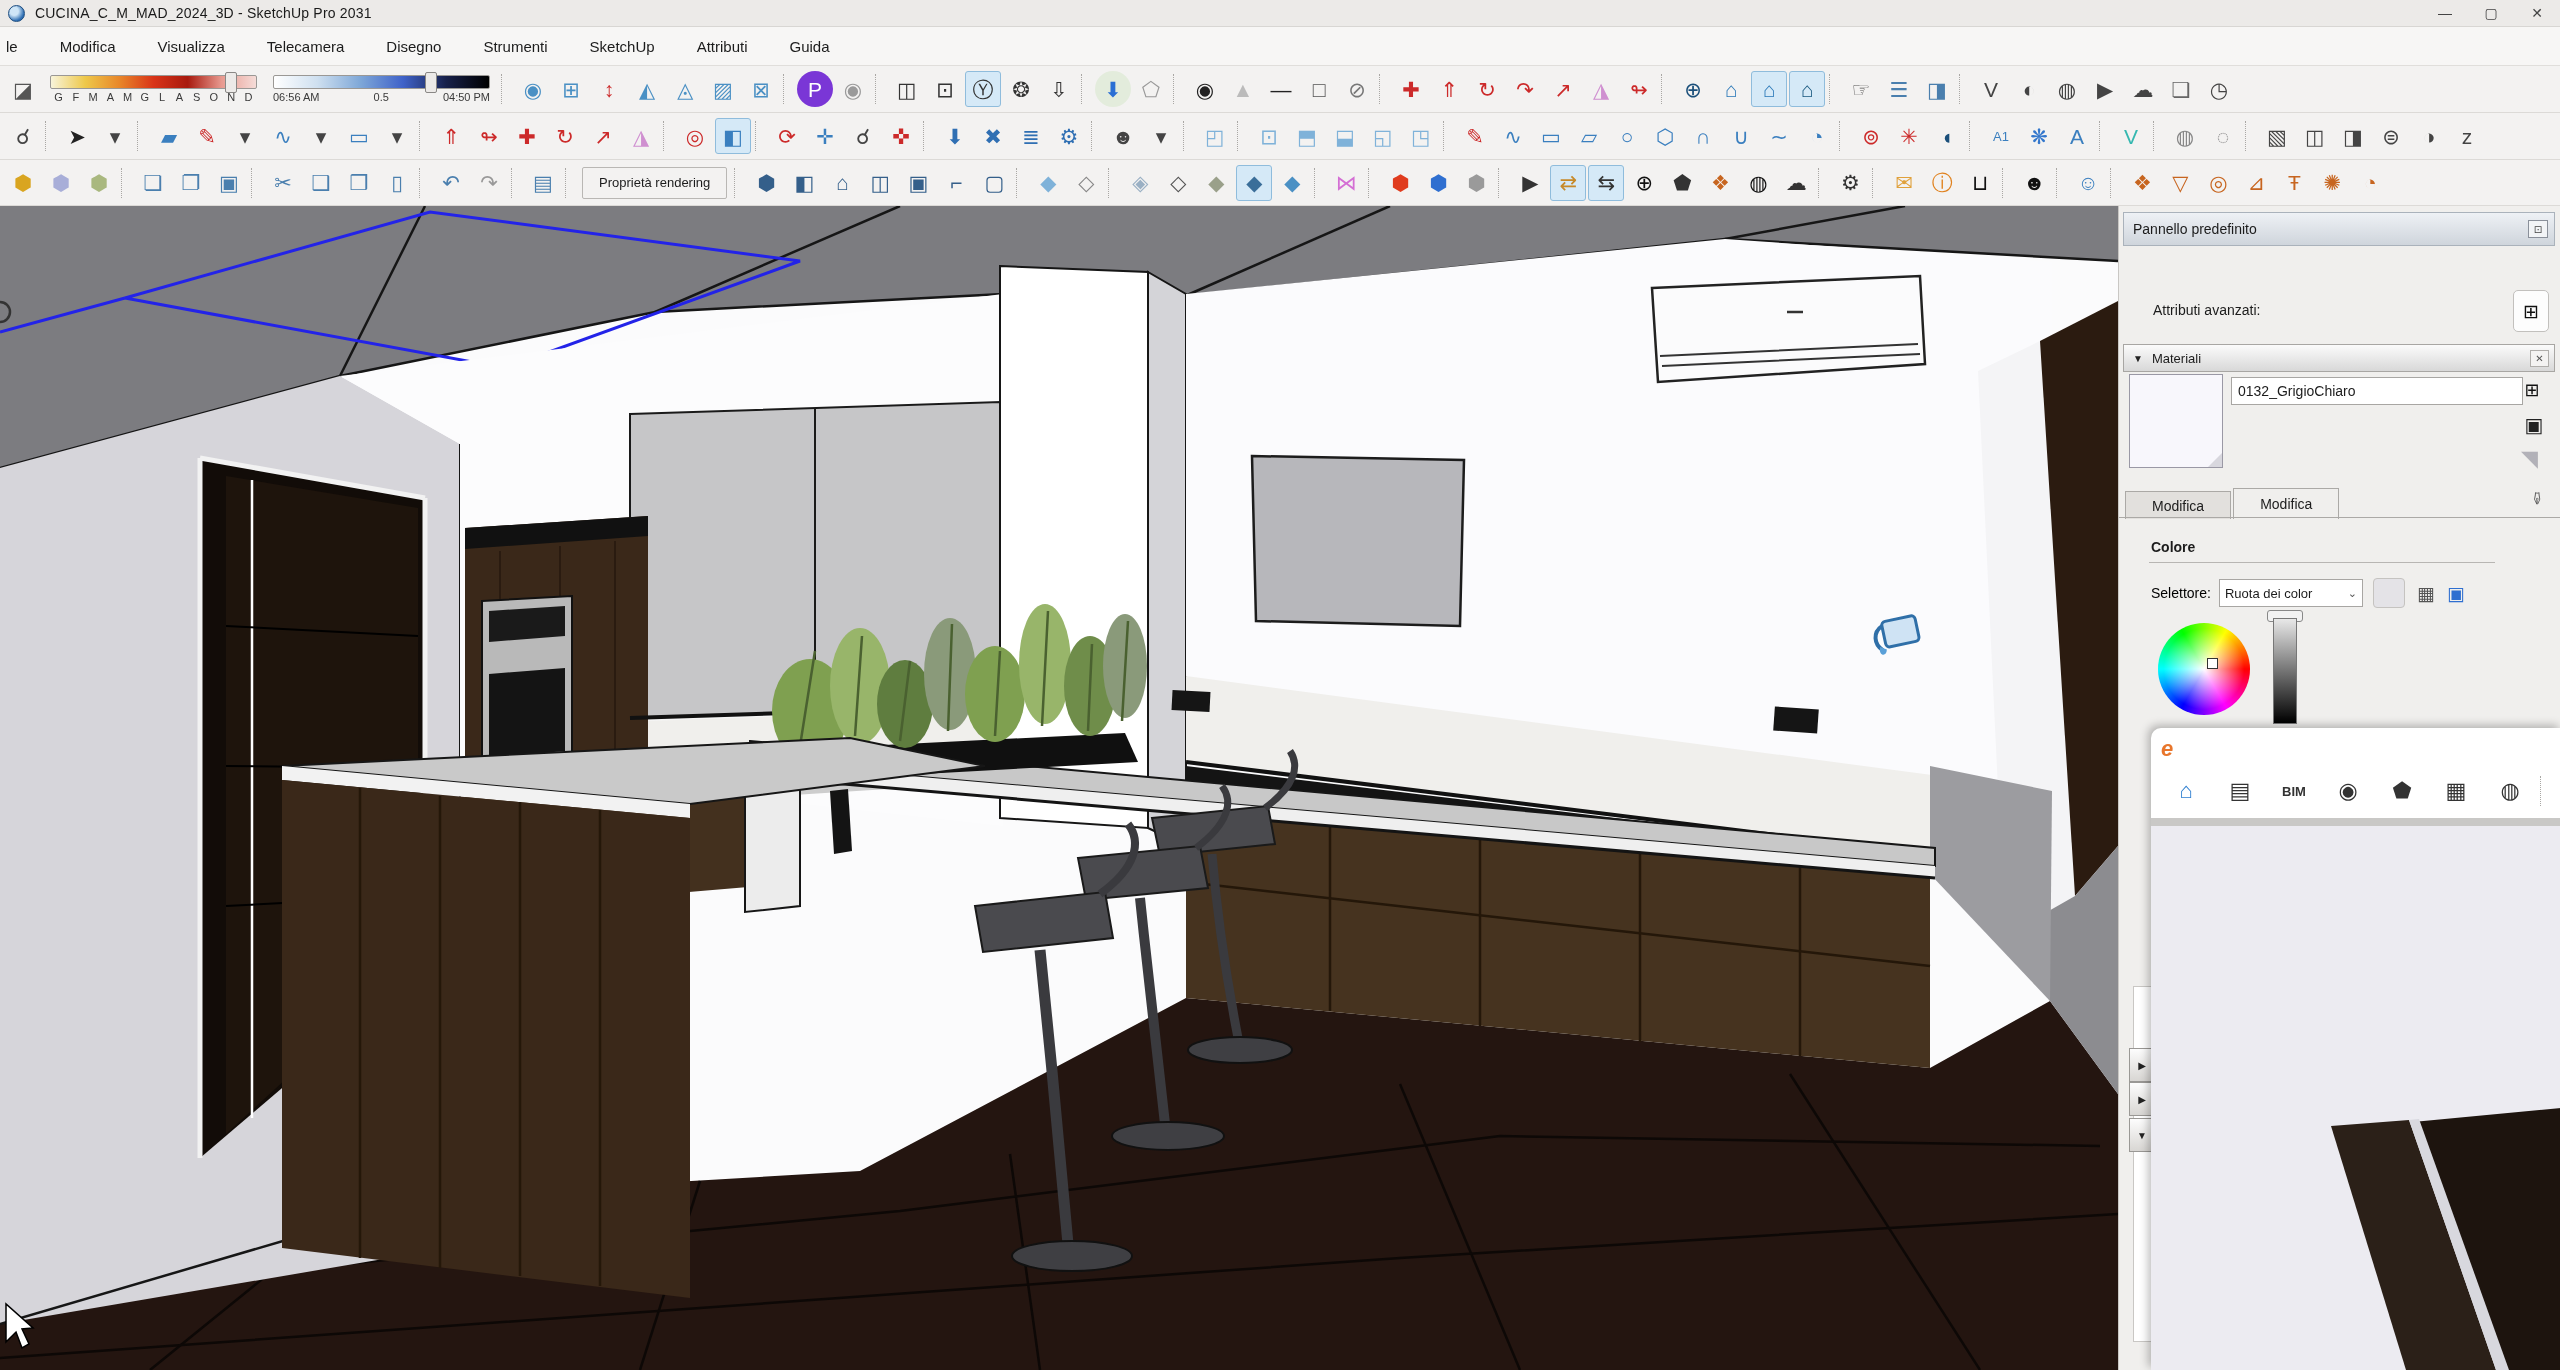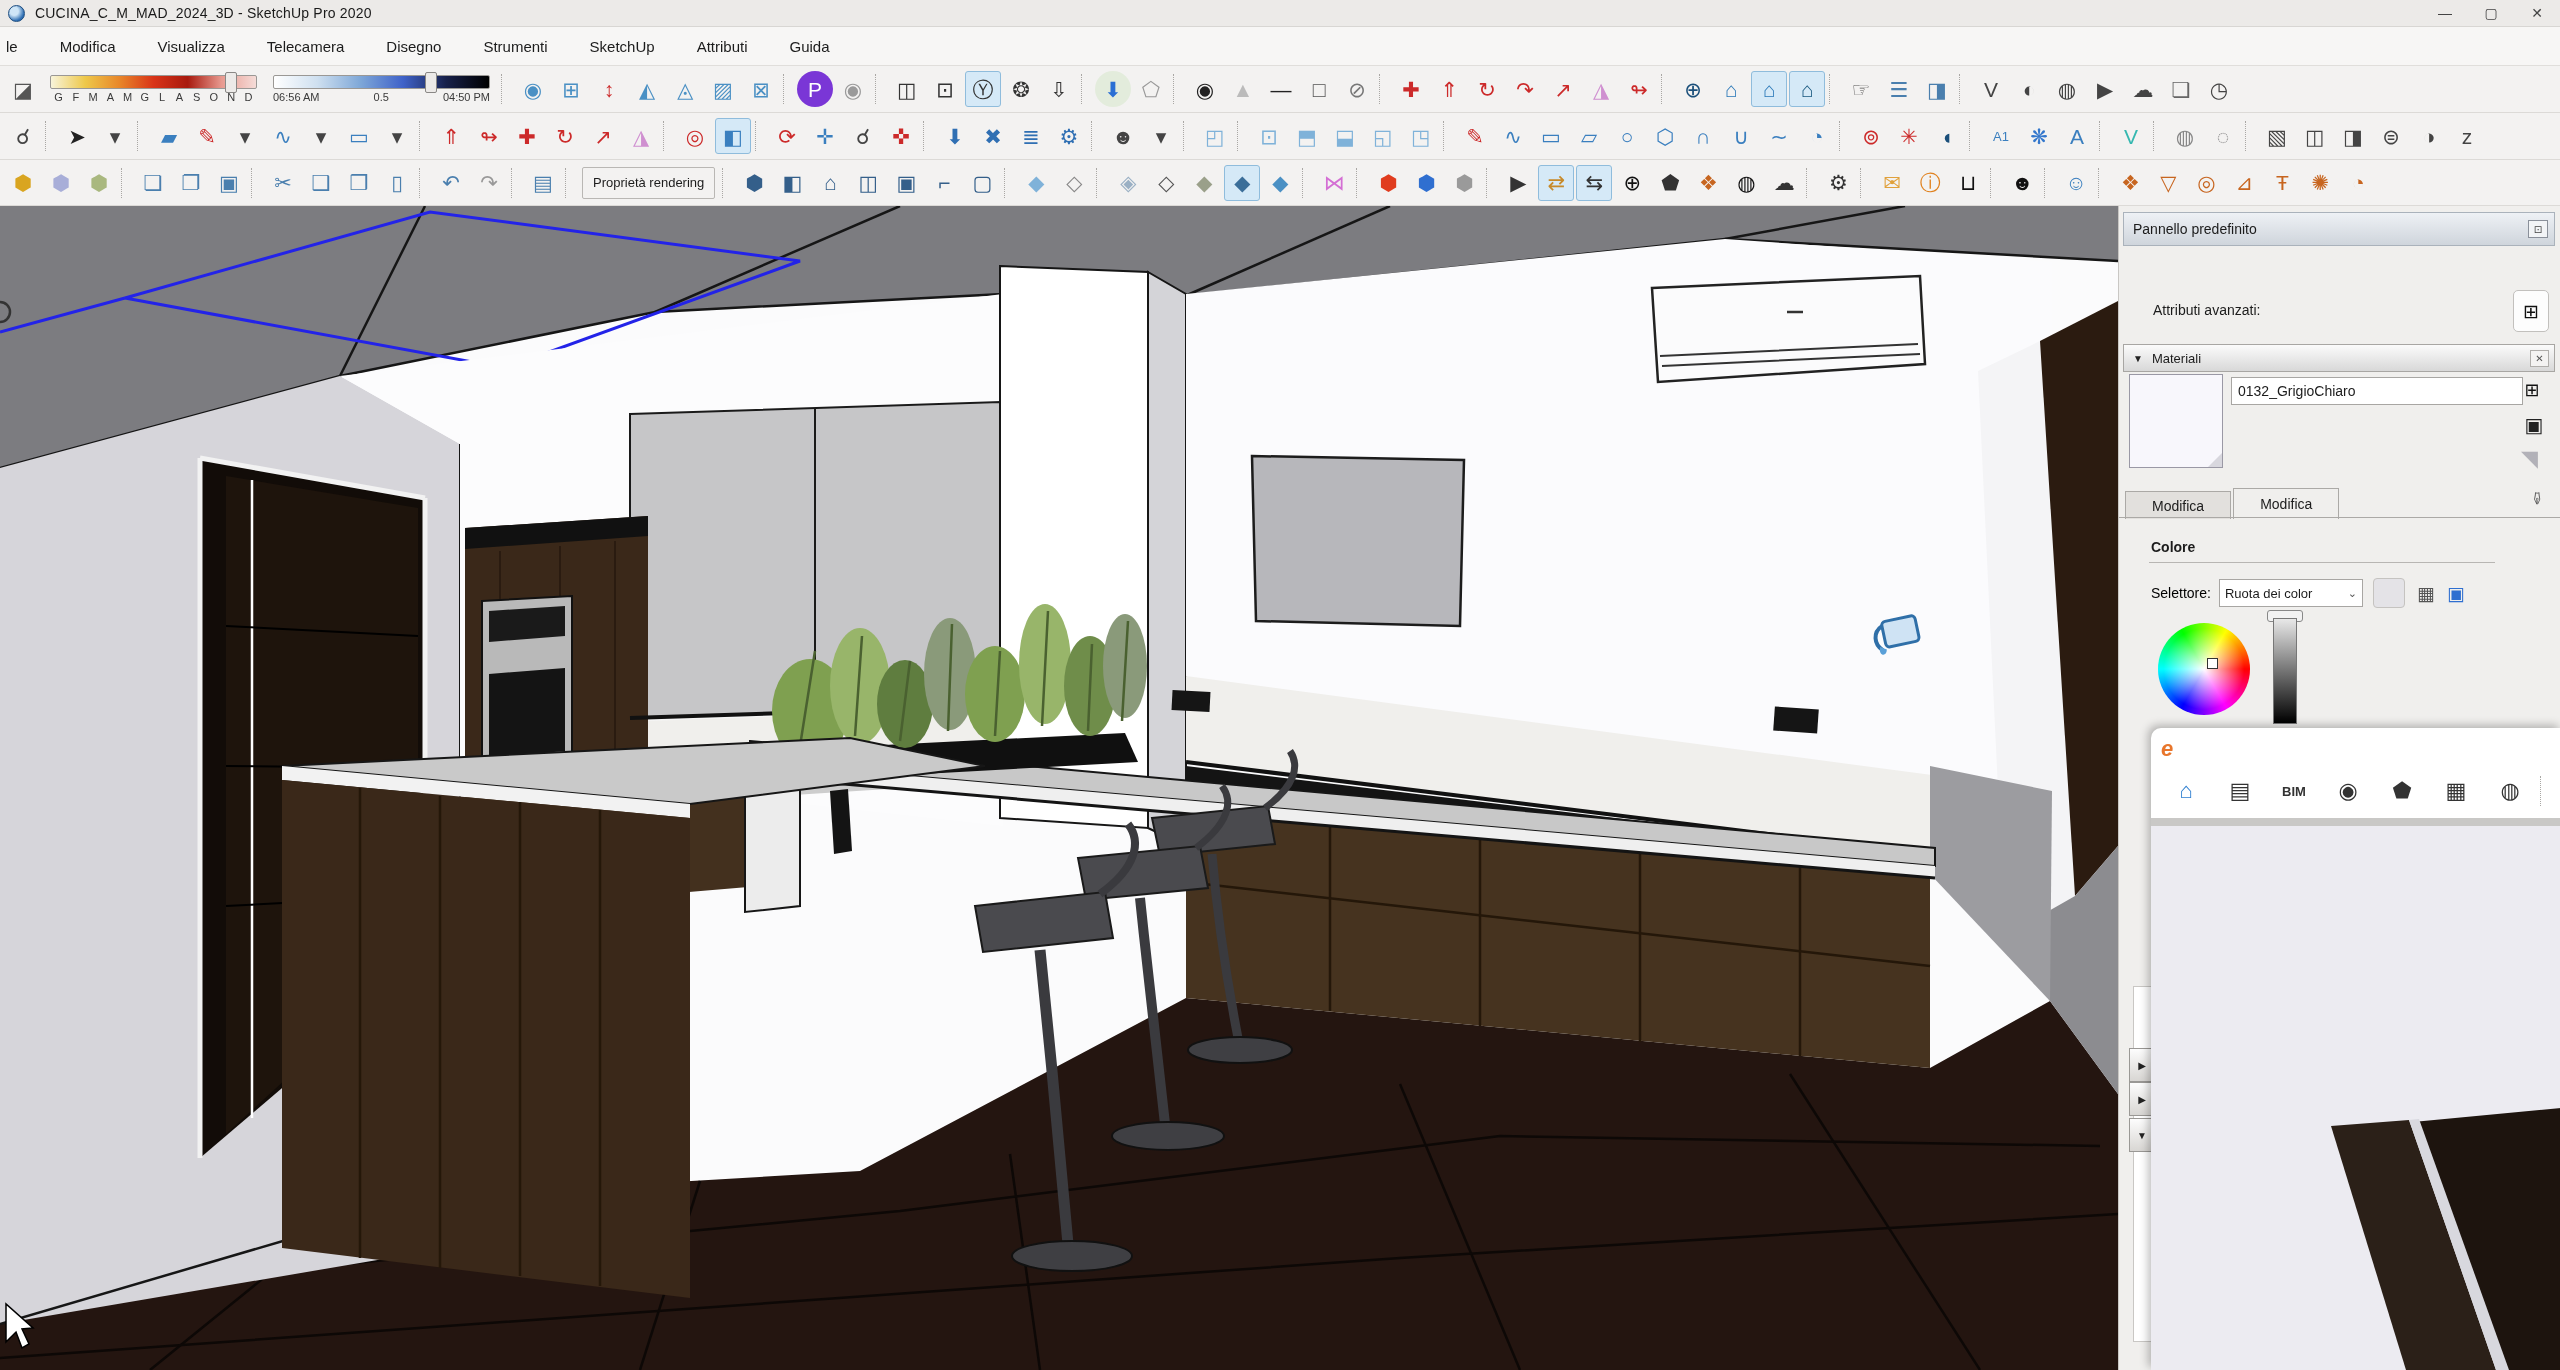--- a/index.html
+++ b/index.html
@@ -35,21 +35,21 @@
   .tb-sep{width:9px;height:30px;margin:0 3px;border-left:1px dotted #a9a7a4;flex:0 0 auto;}
   .slider-block{display:flex;flex-direction:column;justify-content:center;margin:0 8px;flex:0 0 auto;}
   .slider-track{position:relative;height:12px;border:1px solid #9a9895;border-radius:2px;}
   #date-track{width:205px;background:linear-gradient(90deg,#f8f4da,#eec84a,#e8872a,#d93418,#a81a0e,#e89a90,#f5dcd8);}
   #time-track{width:215px;background:linear-gradient(90deg,#ffffff,#cfe0f0,#7fa8d8,#3f62c9,#17204a,#000000);}
   .slider-handle{position:absolute;top:-4px;width:10px;height:19px;background:#eceae8;
     border:1px solid #8a8886;border-radius:2px;}
   .slider-labels{display:flex;justify-content:space-between;font-size:11px;color:#3a3a3a;margin-top:2px;}
   .month{font-size:11px;color:#3a3a3a;flex:1;text-align:center;}
   #render-props-btn{font-size:13px;color:#1c1c1c;background:#f3f2f1;border:1px solid #b9b7b4;
-    border-radius:2px;height:30px;padding:0 10px;margin:0 4px;display:flex;align-items:center;flex:0 0 auto;}
+    border-radius:2px;height:30px;padding:0 16px;margin:0 4px;display:flex;align-items:center;flex:0 0 auto;}
 
   
   #viewport{position:absolute;left:0;top:206px;width:2118px;height:1164px;background:#fbfbfc;overflow:hidden;}
   #cursor-arrow{position:absolute;left:2px;bottom:18px;}
 
   
   #panel{position:absolute;left:2118px;top:206px;width:442px;height:1164px;background:#f0efed;
     border-left:1px solid #c9c7c4;box-sizing:border-box;}
   #panel-header{position:absolute;left:4px;top:6px;width:430px;height:32px;
     background:linear-gradient(#eef1f5,#cfd5dc);border:1px solid #aab2bb;display:flex;align-items:center;}
@@ -116,21 +116,21 @@
   .strip-btn{position:absolute;left:10px;width:24px;height:32px;background:linear-gradient(#fdfdfd,#d8d6d3);
     border:1px solid #9a9895;font-size:10px;color:#222;display:flex;align-items:center;justify-content:center;}
 </style>
 </head>
 <body>
 
 <div id="stage">
 
   <div id="titlebar">
     <div id="app-icon"></div>
-    <div id="title-text">CUCINA_C_M_MAD_2024_3D - SketchUp Pro 2020</div>
+    <div id="title-text">CUCINA_C_M_MAD_2024_3D - SketchUp Pro 2031</div>
     <div id="win-controls">
       <div class="win-btn">—</div>
       <div class="win-btn">▢</div>
       <div class="win-btn">✕</div>
     </div>
   </div>
 
   <div id="menubar">
       <div class="menu-item">le</div>
       <div class="menu-item">Modifica</div>

